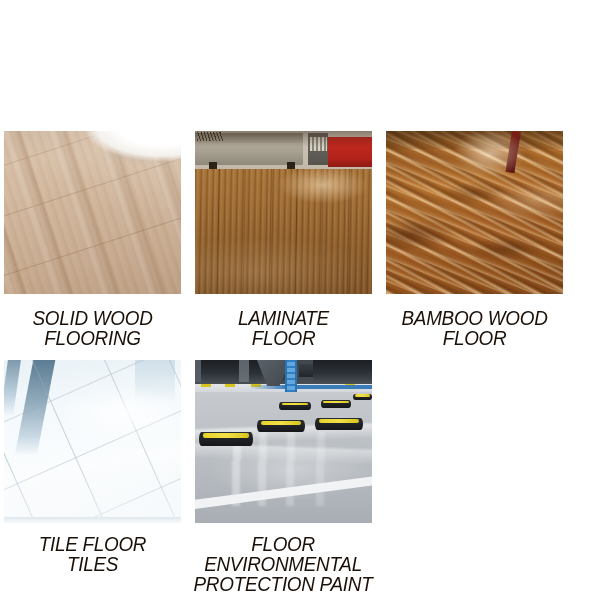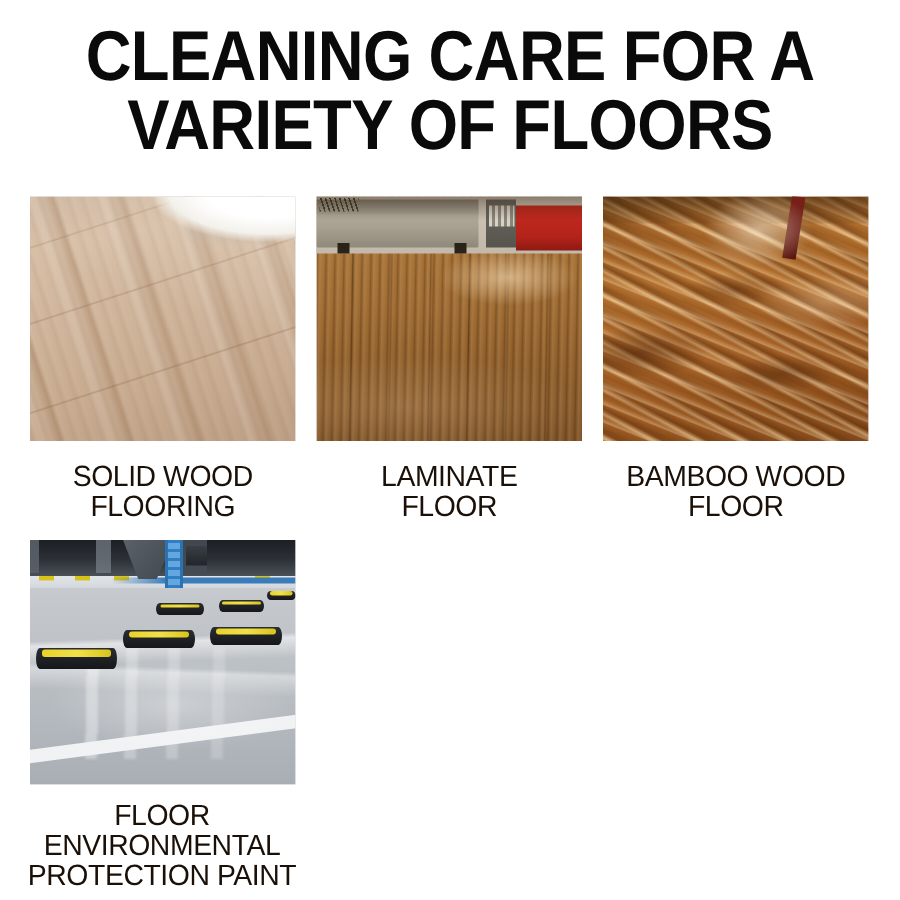--- a/index.html
+++ b/index.html
@@ -37,26 +37,27 @@
     letter-spacing: -0.5px;
     transform: scaleX(0.90);
     transform-origin: center center;
     white-space: nowrap;
   }
 
   
   .grid {
     position: absolute;
     top: 131px;
-    left: 20px;
+    left: 4px;
     width: 560px;
     display: grid;
     grid-template-columns: repeat(3, 177px);
     column-gap: 14px;
     row-gap: 0px;
+    font-style: italic;
   }
   .cell { width: 177px; }
 
   .photo {
     position: relative;
     width: 177px;
     height: 163px;
     overflow: hidden;
     background: #ddd;
   }
@@ -412,24 +413,20 @@
   }
   .p6-gloss2 {
     background: radial-gradient(ellipse 110px 40px at 96px 110px, rgba(255,255,255,.30) 0%, rgba(255,255,255,0) 76%);
   }
 </style>
 </head>
 <body>
 
 <div id="page">
 
-  <div class="title-block">
-    <span class="title-line">CLEANING CARE FOR A</span>
-    <span class="title-line">VARIETY OF FLOORS</span>
-  </div>
 
   <div class="grid">
 
     <div class="cell row1">
       <div class="photo">
         <div class="layer p1-base"></div>
         <div class="layer p1-planks"></div>
         <div class="layer p1-grain"></div>
         <div class="layer p1-cross"></div>
         <div class="layer p1-bedshade"></div>
@@ -468,20 +465,34 @@
         <div class="layer p3-streak2"></div>
         <div class="layer p3-dark"></div>
         <div class="layer p3-top"></div>
         <div class="p3-leg2"></div>
         <div class="layer p3-gloss"></div>
       </div>
       <div class="caption">BAMBOO WOOD
 FLOOR</div>
     </div>
 
+    <div class="cell row2">
+      <div class="photo">
+        <div class="layer p4-base"></div>
+        <div class="p4-refl2"></div>
+        <div class="p4-refl"></div>
+        <div class="p4-refl3"></div>
+        <div class="layer p4-grout-a"></div>
+        <div class="layer p4-grout-b"></div>
+        <div class="layer p4-gloss"></div>
+        <div class="p4-edge"></div>
+      </div>
+      <div class="caption">TILE FLOOR
+TILES</div>
+    </div>
 
 
     <div class="cell row2">
       <div class="photo">
         <div class="layer p6-base"></div>
         <div class="p6-back-band"></div>
         <div class="p6-back-bumps"></div>
         <div class="p6-blue-line"></div>
         <div class="p6-topmach"></div>
         <div class="p6-mach-bits"></div>

